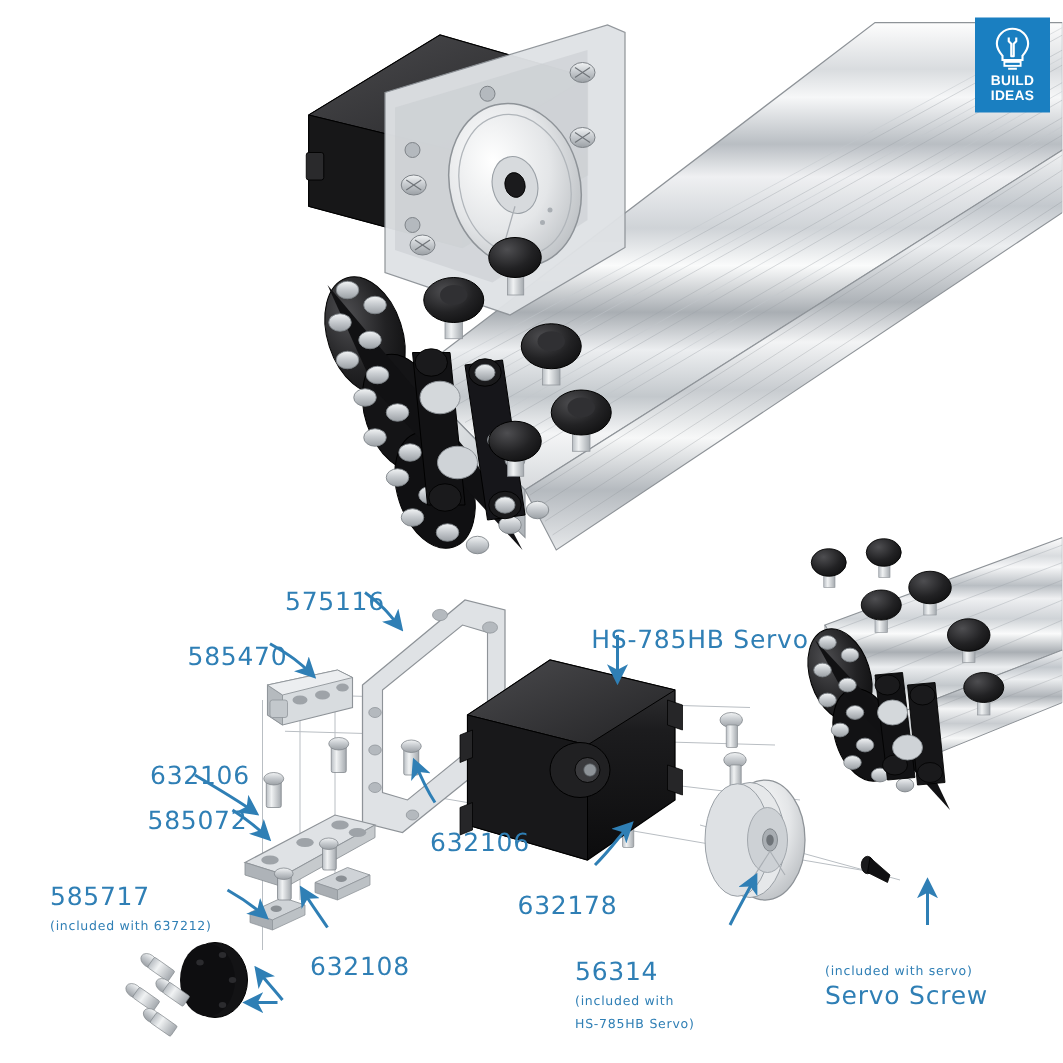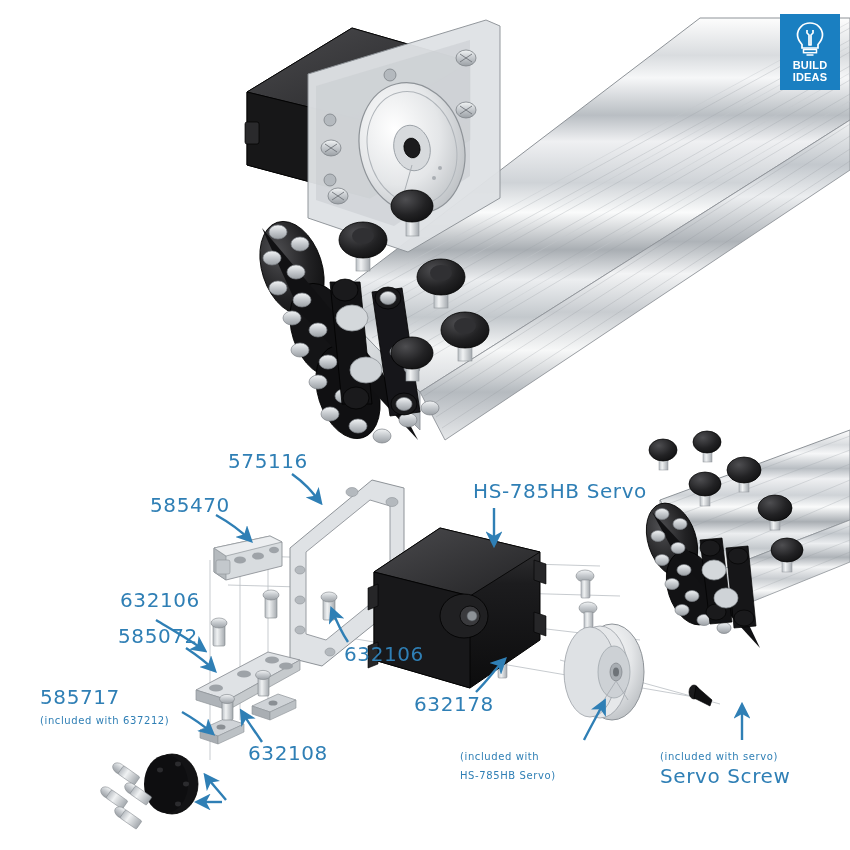--- a/index.html
+++ b/index.html
@@ -4,21 +4,21 @@
 <title>Exploded Assembly Diagram</title>
 <style>
   html,body{margin:0;padding:0;background:#fff;}
   body{width:850px;height:850px;overflow:hidden;
        font-family:"Liberation Sans",sans-serif;}
   #stage{position:relative;width:850px;height:850px;background:#ffffff;}
   svg.layer{position:absolute;left:0;top:0;width:850px;height:850px;}
 
   
   .lbl{position:absolute;color:#2f7fb5;font-family:"DejaVu Sans",sans-serif;
-       letter-spacing:.6px;white-space:nowrap;line-height:1.18;}
+       letter-spacing:.6px;white-space:nowrap;line-height:1.18;margin-top:20px;}
   .lbl .big{font-size:20px;font-weight:400;}
   .lbl .sub{font-size:10px;}
   .lbl.ctr{text-align:left;}
 
   
   #badge{position:absolute;left:780px;top:14px;width:60px;height:76px;
          background:#1a7fc1;display:flex;flex-direction:column;
          align-items:center;justify-content:flex-start;padding-top:6px;
          box-sizing:border-box;}
   #badge .btxt{color:#fff;font-family:Liberation Sans, sans-serif;
@@ -533,20 +533,21 @@
 
   <div class="lbl" style="left:414px;top:693px;">
     <span class="big">632178</span>
   </div>
 
   <div class="lbl" style="left:473px;top:480px;">
     <span class="big">HS-785HB Servo</span>
   </div>
 
   <div class="lbl ctr" style="left:460px;top:746px;width:180px;">
+    <div><span class="big">56314</span></div>
     <div><span class="sub">(included with</span></div>
     <div><span class="sub">HS-785HB Servo)</span></div>
   </div>
 
   <div class="lbl ctr" style="left:660px;top:746px;width:170px;">
     <div><span class="sub">(included with servo)</span></div>
     <div><span class="big">Servo Screw</span></div>
   </div>
 
 

